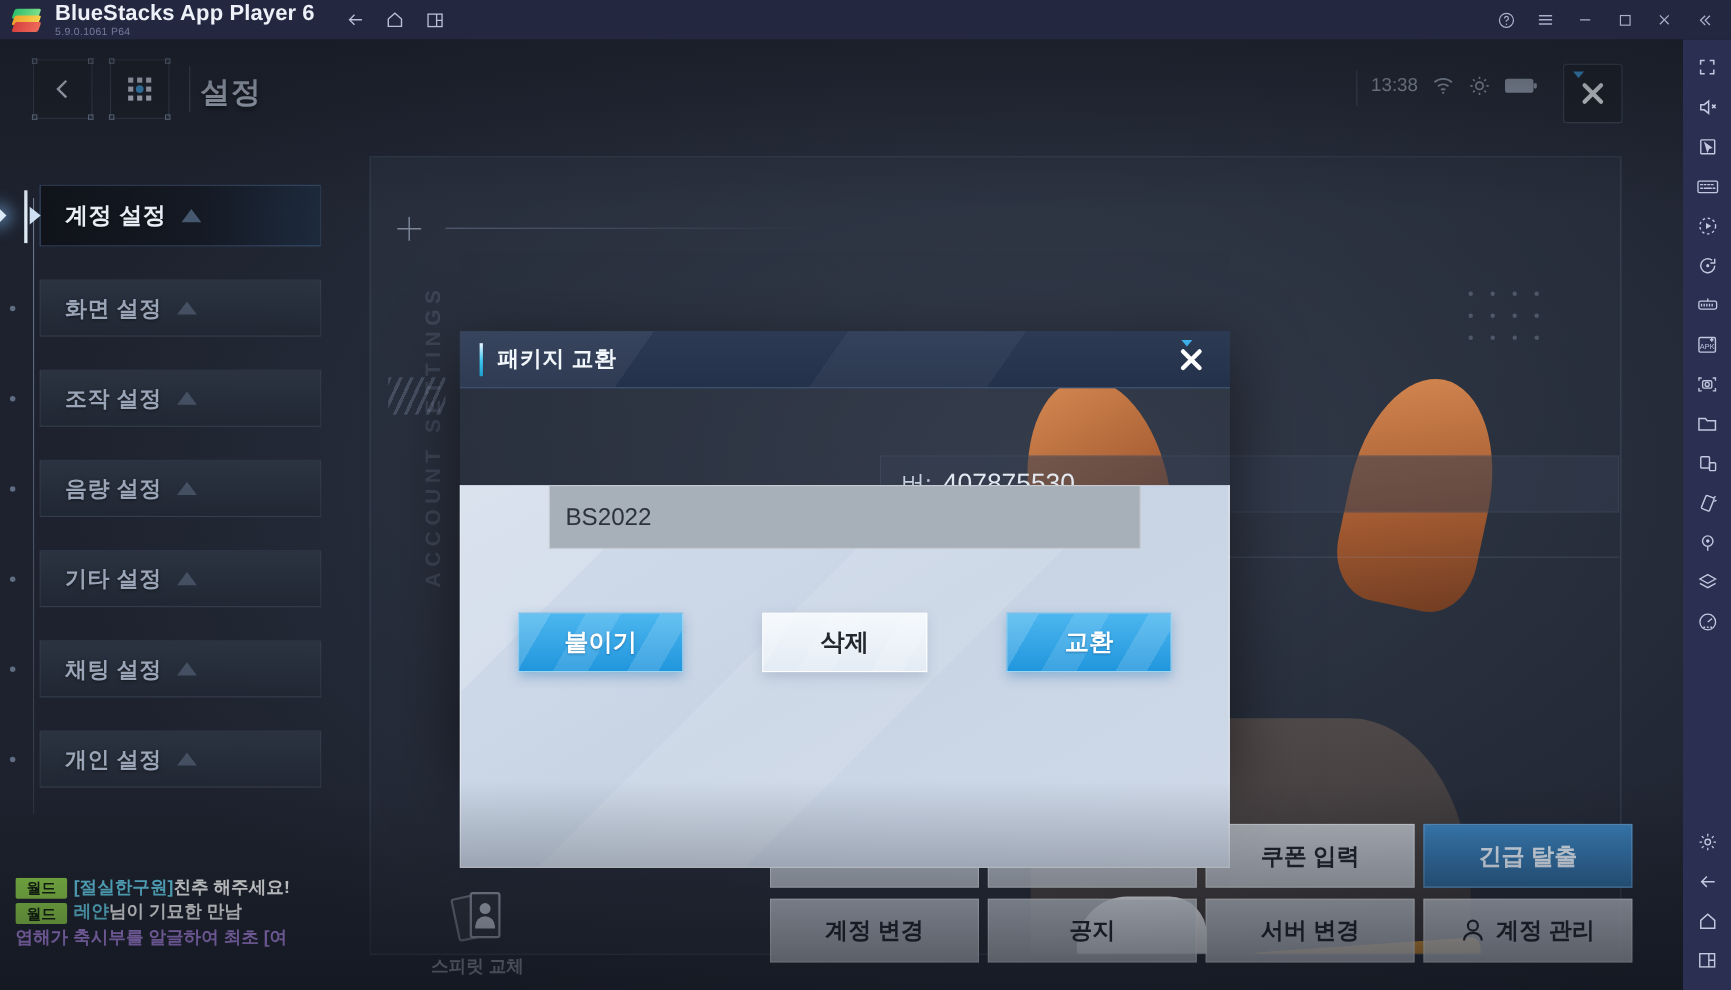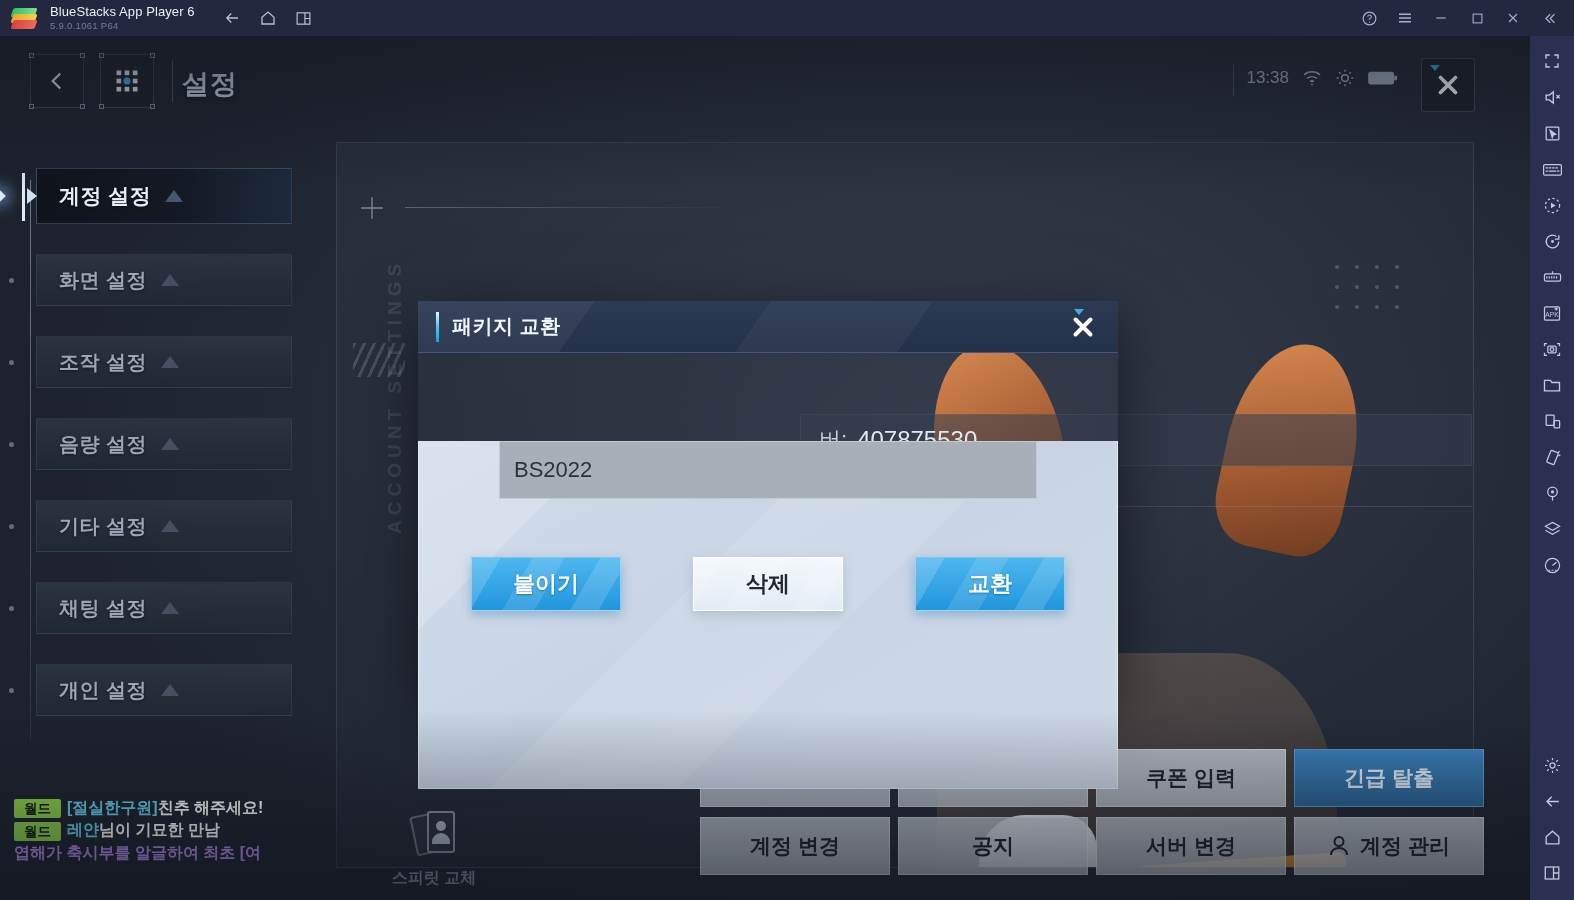--- a/index.html
+++ b/index.html
@@ -18,21 +18,21 @@
   }
   .bs-logo { width: 26px; height: 22px; margin-left: 12px; position: relative; }
   .bs-logo .s1, .bs-logo .s2, .bs-logo .s3 {
     position: absolute; left: 0; width: 24px; height: 9px; border-radius: 2px;
     transform: skewX(-20deg);
   }
   .bs-logo .s1 { top: 1px;  background: linear-gradient(90deg,#2fbf6e,#7fe08a); }
   .bs-logo .s2 { top: 7px;  background: linear-gradient(90deg,#f0a32a,#f5d14f); }
   .bs-logo .s3 { top: 13px; background: linear-gradient(90deg,#d6413f,#ef6b5a); }
   .bs-title-wrap { margin-left: 12px; line-height: 1.05; }
-  .bs-title { font-size: 13px; color: #eef0f8; font-weight: 400; letter-spacing: .1px; }
+  .bs-title { font-size: 20px; color: #eef0f8; font-weight: 700; letter-spacing: .1px; }
   .bs-sub { font-size: 9.5px; color: #767c9c; margin-top: 2px; letter-spacing: .3px; }
   .tb-navbtns { display: flex; align-items: center; gap: 6px; margin-left: 22px; }
   .tb-btn {
     width: 30px; height: 26px; display: flex; align-items: center; justify-content: center;
     color: #b9bed6; cursor: pointer; border-radius: 3px;
   }
   .tb-right { margin-left: auto; display: flex; align-items: center; gap: 2px; padding-right: 8px; }
   .tb-rbtn {
     width: 34px; height: 30px; display: flex; align-items: center; justify-content: center;
     color: #aab0cc; cursor: pointer; border-radius: 3px;

